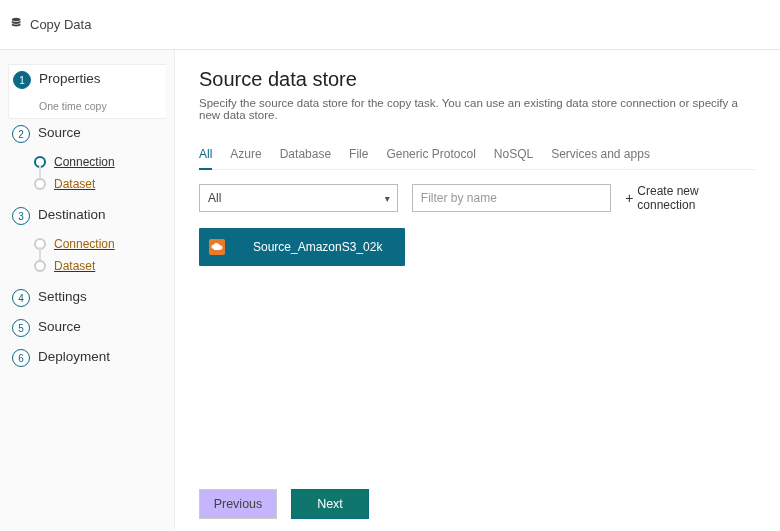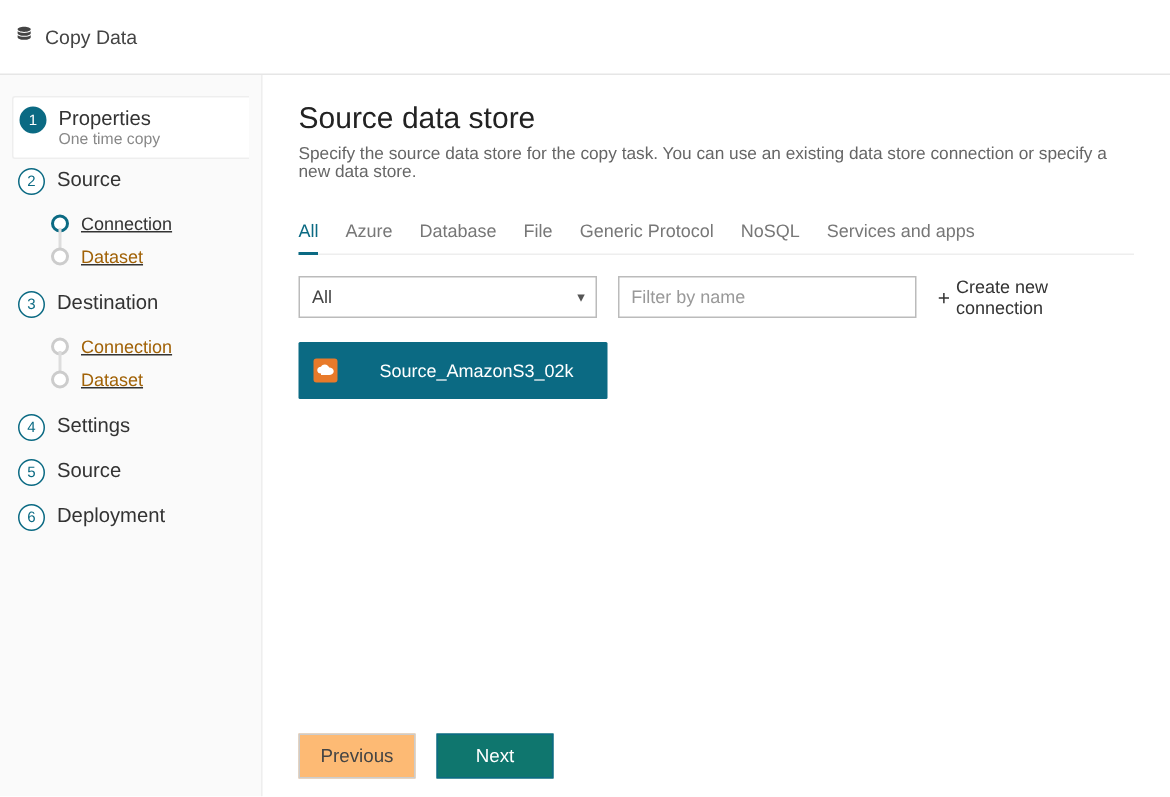--- a/index.html
+++ b/index.html
@@ -33,21 +33,21 @@
   .step { display: flex; align-items: flex-start; padding: 6px 4px; position: relative; }
   .step .circle {
     width: 18px; height: 18px; border-radius: 50%;
     border: 1.5px solid #0b6a83; color: #0b6a83;
     display: flex; align-items: center; justify-content: center;
     font-size: 10px; flex-shrink: 0; margin-right: 8px; background: #fff;
   }
   .step.filled .circle { background: #0b6a83; color: #fff; border-color: #0b6a83; }
   .step .labels { display: flex; flex-direction: column; }
   .step .label { font-size: 13.5px; color: #333; }
-  .step .sublabel { font-size: 10.5px; color: #888; margin-top: 1px; }
+  .step .sublabel { font-size: 10.5px; color: #888; margin-top: 14px; }
   .step.active { background: #fff; border: 1px solid #eee; border-right: none; border-radius: 2px 0 0 2px; }
   .subsection { padding-left: 22px; margin-top: 2px; margin-bottom: 6px; }
   .substep { display: flex; align-items: center; padding: 4px 0; position: relative; text-decoration: underline; }
   .substep-dot {
     width: 12px; height: 12px; border-radius: 50%;
     border: 2px solid #ccc; margin-right: 8px; margin-left: 4px; background:#fff;
   }
   .substep.current .substep-dot { border-color: #0b6a83; }
   .substep .sslabel { font-size: 12px; color: #a16207; }
   .substep.current .sslabel { color: #333; }
@@ -82,21 +82,21 @@
     display:flex; align-items:center; padding:0 10px; font-size:12px;
     border-radius:1px; cursor:pointer;gap:20px;
   }
   .card .cicon {
     width:16px; height:16px; background:#e87a2a; border-radius:2px;
     margin-right:8px; display:flex; align-items:center; justify-content:center;
     font-size:10px; color:#fff;
   }
   .footer { margin-top:auto; padding-top:12px; display:flex; gap:14px; }
   .btn {
-    min-width:78px; height:30px; border:1px solid #ccc; background:#fdba74;
+    min-width:78px; height:30px; border:1px solid #ccc; background:#c4b5fd;
     font-size:12.5px; color:#444; cursor:pointer;
   }
   .btn.primary { background:#0f766e; color:#fff; border-color:#0b6a83; }
 </style>
 </head>
 <body>
 
 <div class="app">
   <div class="topbar">
     <span class="icon">

